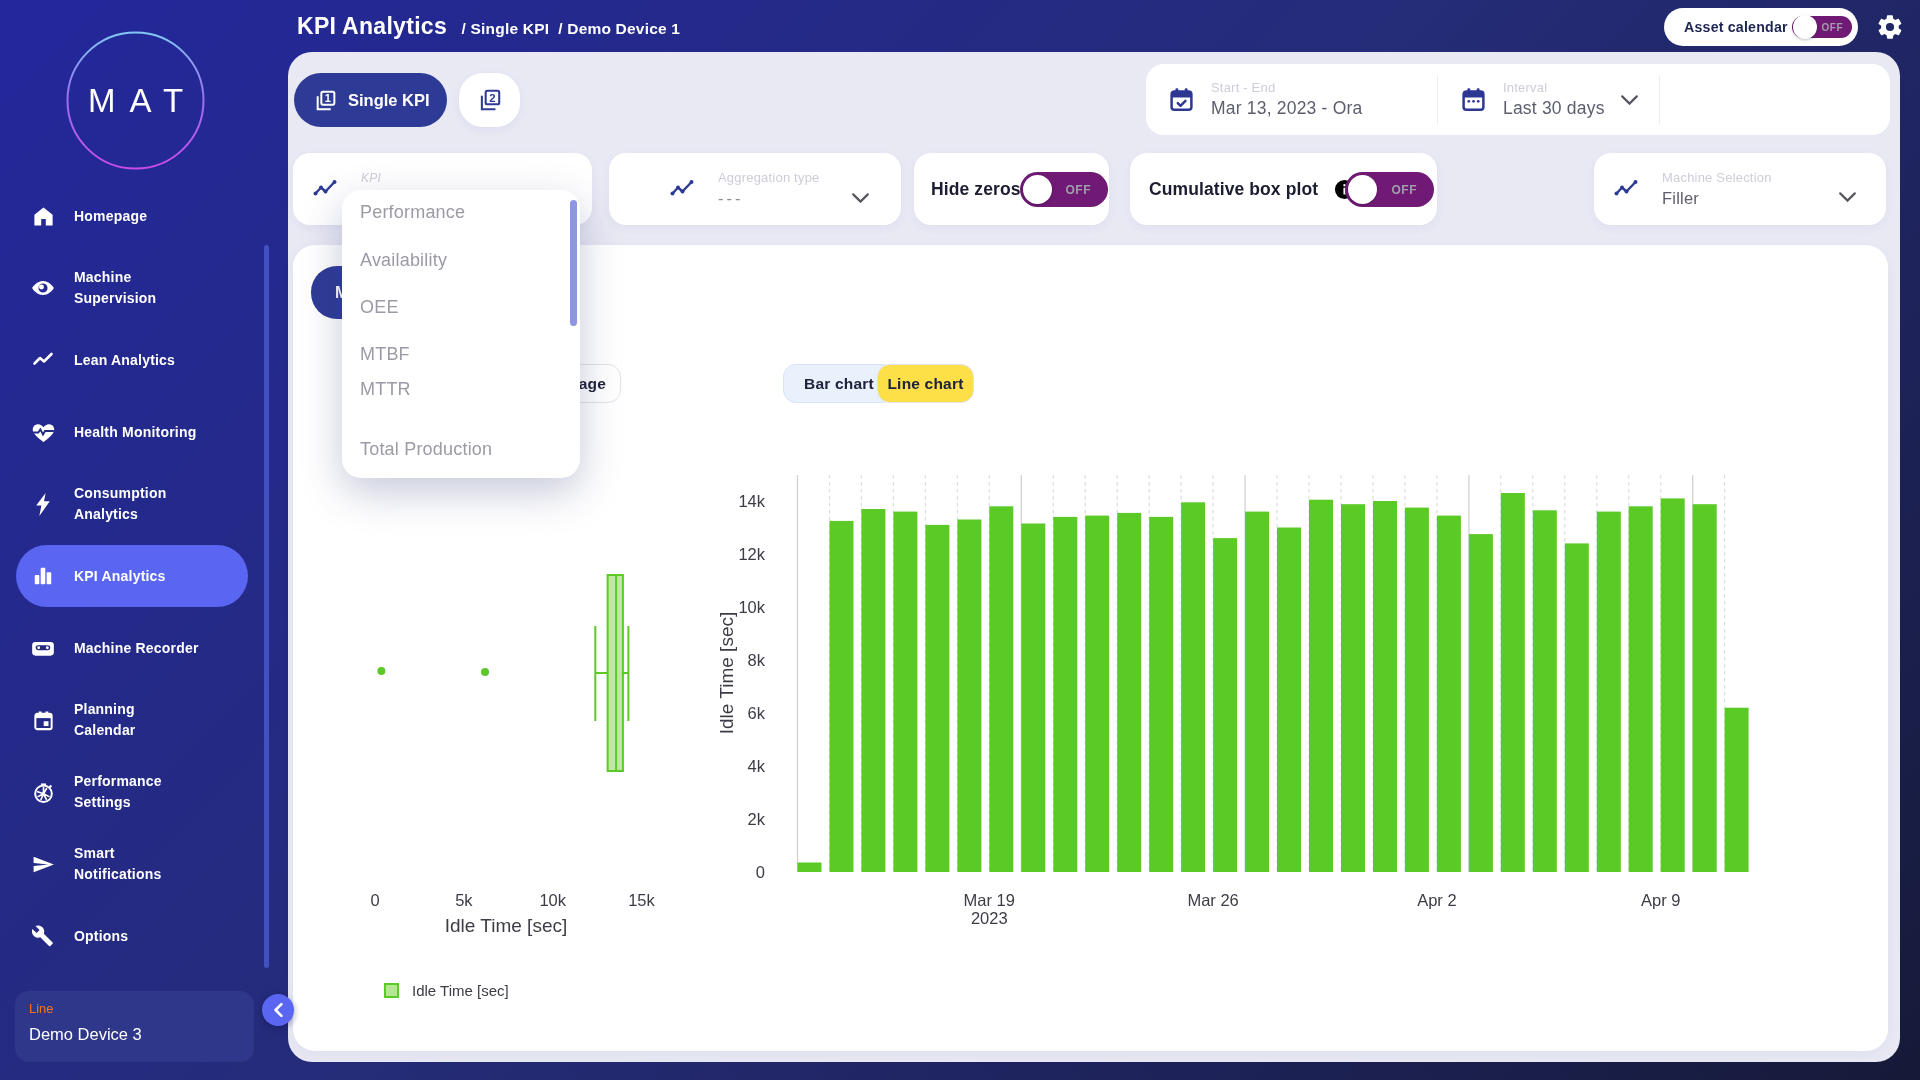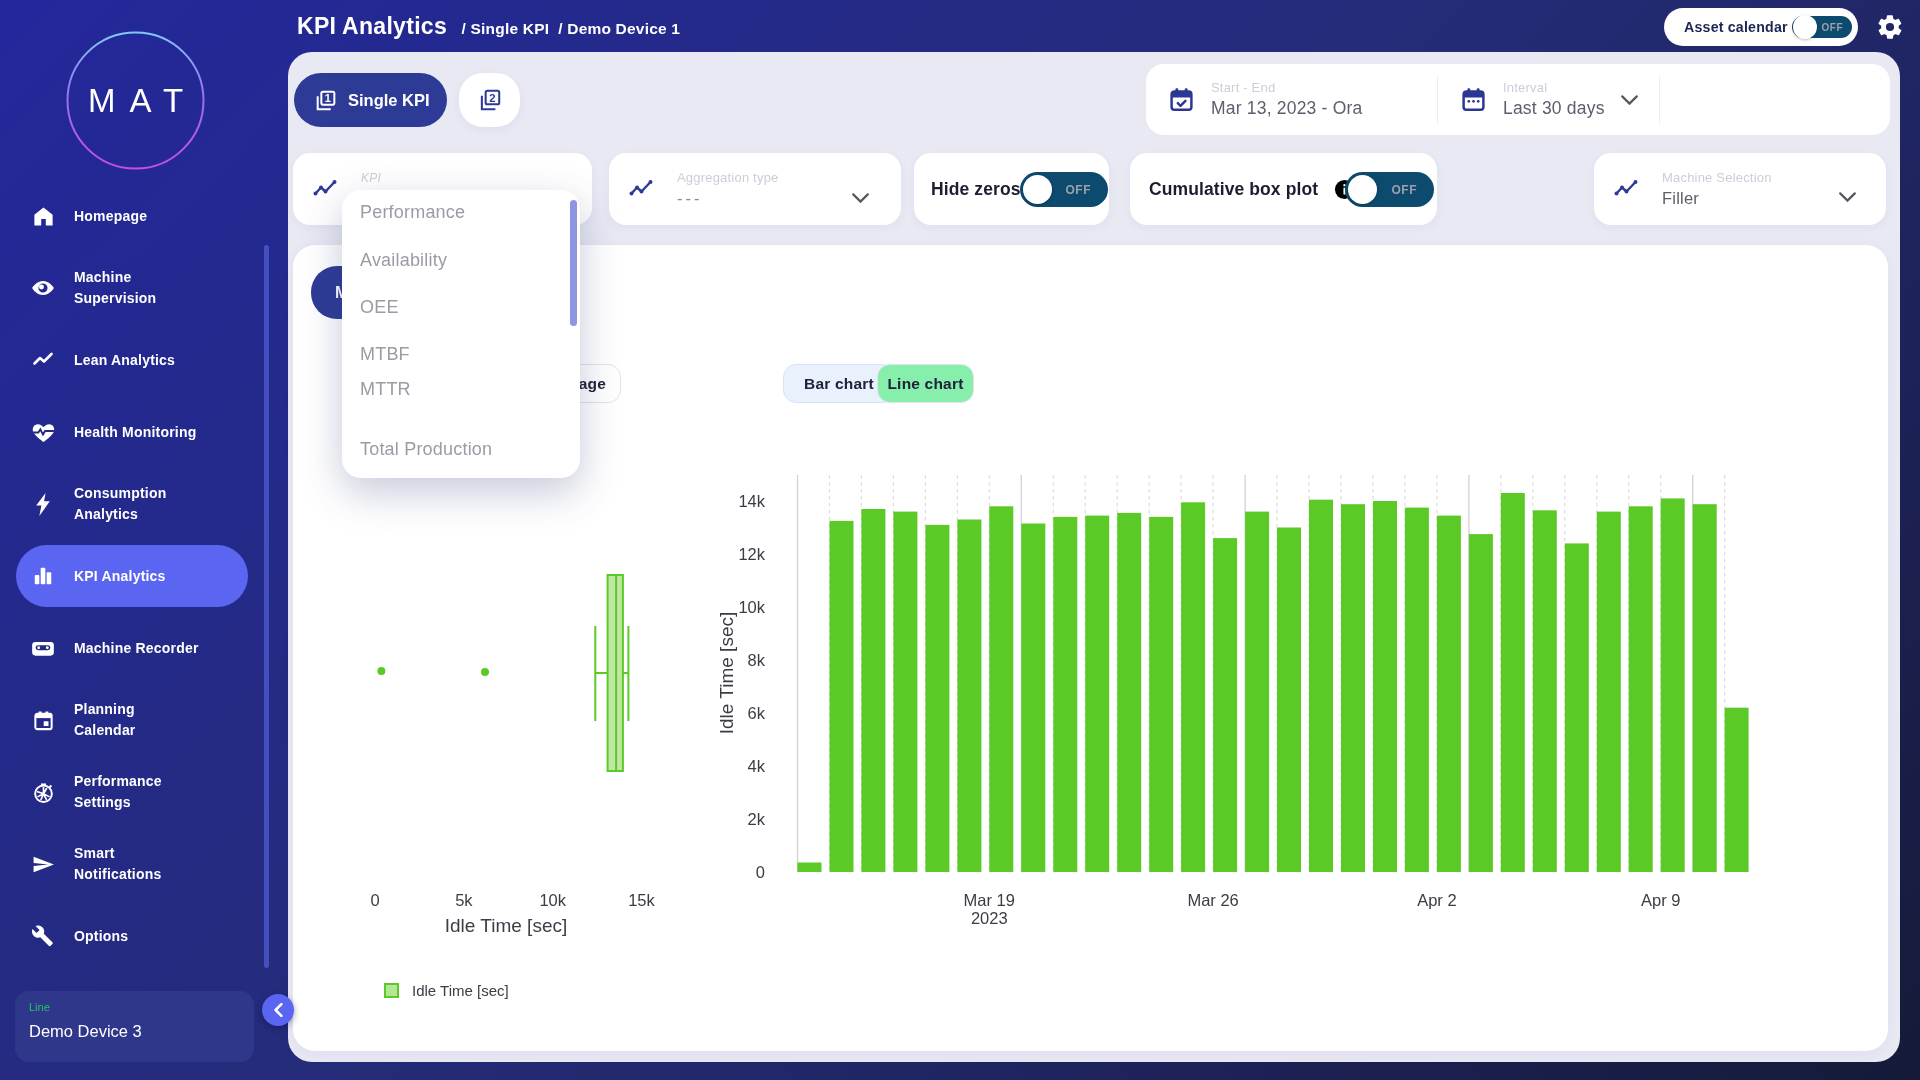--- a/index.html
+++ b/index.html
@@ -6,30 +6,30 @@
 body{background:linear-gradient(135deg,#23279c 0%,#252c78 48%,#1d2258 76%,#161a38 100%);position:relative;}
 .abs{position:absolute;}
 
 #logo{left:66px;top:31px;width:139px;height:139px;}
 #mat{left:0;top:0;width:139px;height:139px;display:flex;align-items:center;justify-content:center;color:#fff;font-size:33px;letter-spacing:14px;text-indent:14px;}
 .navitem{left:16px;width:232px;height:62px;display:flex;align-items:center;color:#fff;font-weight:bold;font-size:14px;letter-spacing:.2px;line-height:21px;}
 .navitem .ic{width:26px;height:26px;margin-left:14px;margin-right:18px;flex:none;display:flex;align-items:center;justify-content:center;}
 .navitem.active{background:#5a66f1;border-radius:31px;}
 #sbar{left:264px;top:245px;width:5px;height:723px;background:#4450c0;border-radius:3px;}
 #devcard{left:15px;top:991px;width:239px;height:71px;background:#2f378a;border-radius:14px;color:#fff;padding:10px 0 0 14px;}
-#devcard .l1{font-size:11px;color:#22c55e;}
+#devcard .l1{font-size:13px;color:#f97316;}
 #devcard .l2{font-size:16.5px;margin-top:9px;}
 #collapse{left:262px;top:994px;width:32px;height:32px;border-radius:50%;background:#5a66f1;display:flex;align-items:center;justify-content:center;z-index:40;box-shadow:0 2px 6px rgba(10,15,60,.4);}
 
 #crumb{left:297px;top:13px;color:#fff;display:flex;align-items:baseline;}
 #crumb .h1{font-size:23px;font-weight:bold;letter-spacing:.3px;}
 #crumb .h2{font-size:15.5px;font-weight:bold;margin-left:10px;letter-spacing:.2px;}
 #assetpill{left:1664px;top:8px;width:194px;height:38px;background:#fff;border-radius:19px;display:flex;align-items:center;}
 #assetpill .t{font-size:14.2px;font-weight:bold;color:#1d2553;margin-left:20px;letter-spacing:.2px;}
-.toggle{position:relative;background:#0c4a6e;border-radius:12px;text-align:right;}
+.toggle{position:relative;background:#701a75;border-radius:12px;text-align:right;}
 .toggle .knob{position:absolute;background:#fff;border-radius:50%;box-shadow:0 1px 3px rgba(0,0,0,.25);}
 .toggle .off{position:absolute;font-size:10px;font-weight:bold;color:#9fa0ab;letter-spacing:.5px;}
 #tg1{left:1792px;top:16px;width:60px;height:22px;}
 #tg1 .knob{left:1px;top:-1px;width:24px;height:24px;}
 #tg1 .off{right:9px;top:6px;}
 #gear{left:1876px;top:13px;width:28px;height:28px;}
 
 #panel{left:288px;top:52px;width:1612px;height:1010px;background:#e9e9f4;border-radius:24px;}
 
 #btnSingle{left:294px;top:73px;width:153px;height:54px;background:#2e3b96;border-radius:27px;display:flex;align-items:center;color:#fff;font-weight:bold;font-size:16.5px;z-index:5;}
@@ -52,21 +52,21 @@
 
 #drop{left:342px;top:190px;width:238px;height:288px;background:#fff;border-radius:19px;z-index:30;box-shadow:0 14px 40px rgba(50,60,120,.28);}
 #drop .it{position:absolute;left:18px;font-size:18px;color:#9b9ba6;letter-spacing:.2px;}
 #dscroll{left:570px;top:200px;width:7px;height:126px;background:#8e96e3;border-radius:4px;z-index:31;}
 
 #mcard{left:293px;top:245px;width:1595px;height:806px;background:#fff;border-radius:22px;z-index:1;box-shadow:0 4px 14px rgba(40,50,140,.05);}
 #bluebtn{left:311px;top:266px;width:110px;height:53px;background:#2e3b96;border-radius:26px;z-index:2;color:#fff;font-weight:bold;font-size:16px;display:flex;align-items:center;padding-left:24px;}
 .cbtn{position:absolute;top:364px;height:39px;border-radius:13px;display:flex;align-items:center;justify-content:center;font-size:15.5px;font-weight:bold;color:#20213a;letter-spacing:.2px;z-index:2;}
 #bAvg{left:519px;width:102px;background:#fff;border:1px solid #e2e2ea;}
 #bBar{left:783px;width:112px;background:#e9f1fd;border:1px solid #d7e2f6;}
-#bLine{left:877px;width:97px;background:#86efac;border:1px solid #e2e2ea;}
+#bLine{left:877px;width:97px;background:#fde047;border:1px solid #e2e2ea;}
 .chartsvg{position:absolute;left:293px;top:245px;z-index:1;}
 #legend{left:384px;top:982px;z-index:2;display:flex;align-items:center;}
 #legend .sq{width:15px;height:15px;background:#b4e695;border:2.5px solid #5bc926;}
 #legend .lt{font-size:15px;color:#3c3c46;margin-left:13px;}
 .tick{}
 svg{display:block;}
 </style></head>
 <body>
 
 <svg class="abs" id="logo" viewBox="0 0 139 139">
@@ -244,21 +244,21 @@
         <circle cx="8" cy="8.5" r="2" fill="#2e3b96"></circle>
         <circle cx="12.5" cy="12.5" r="2" fill="#2e3b96"></circle>
         <circle cx="21.5" cy="3" r="2" fill="#2e3b96"></circle>
       </svg>
 </span>
     <span class="ftxt" style="align-self:flex-start;margin-top:18px;">
       <div class="lab" style="font-size:12px;">KPI</div>
     </span>
   </div>
 
-<div class="fcard" style="left:609px;width:292px;">
+<div class="fcard" style="left:609px;width:292px;padding-left:41px;">
     <span class="zz">
 <svg width="24" height="20" viewBox="0 0 24 20" fill="none">
         <path d="M2.5 14.5 8 8.5l4.5 4L21.5 3" stroke="#2e3b96" stroke-width="2.4" stroke-linecap="round" stroke-linejoin="round"></path>
         <circle cx="2.5" cy="14.5" r="2" fill="#2e3b96"></circle>
         <circle cx="8" cy="8.5" r="2" fill="#2e3b96"></circle>
         <circle cx="12.5" cy="12.5" r="2" fill="#2e3b96"></circle>
         <circle cx="21.5" cy="3" r="2" fill="#2e3b96"></circle>
       </svg>
 </span>
     <span class="ftxt">

